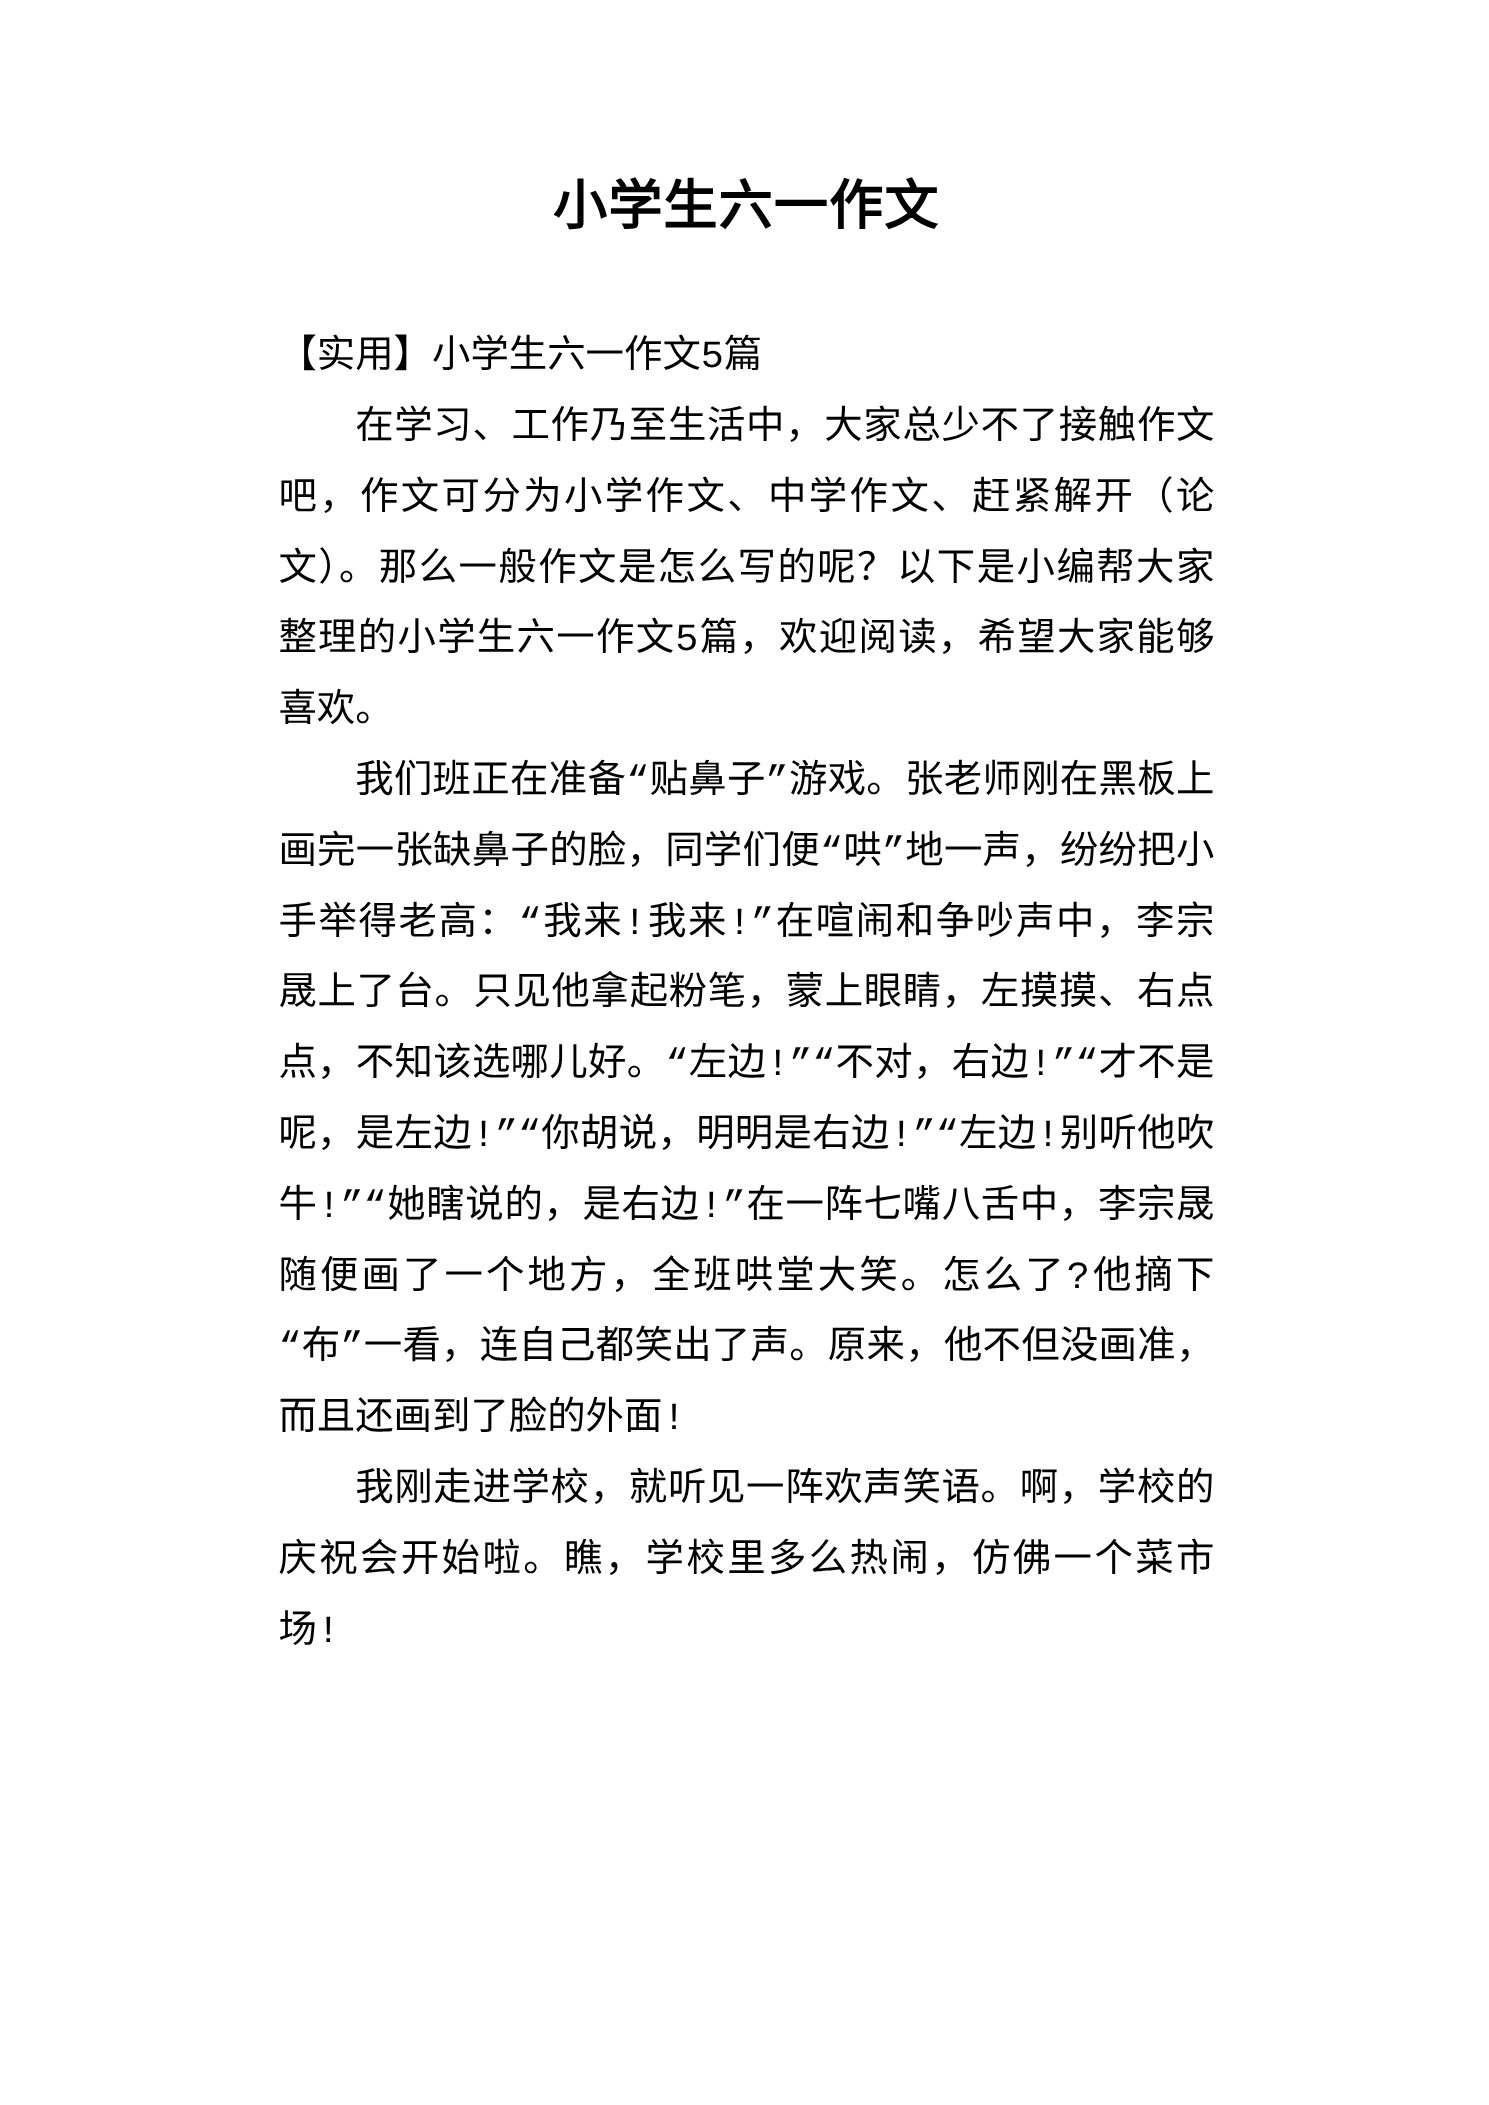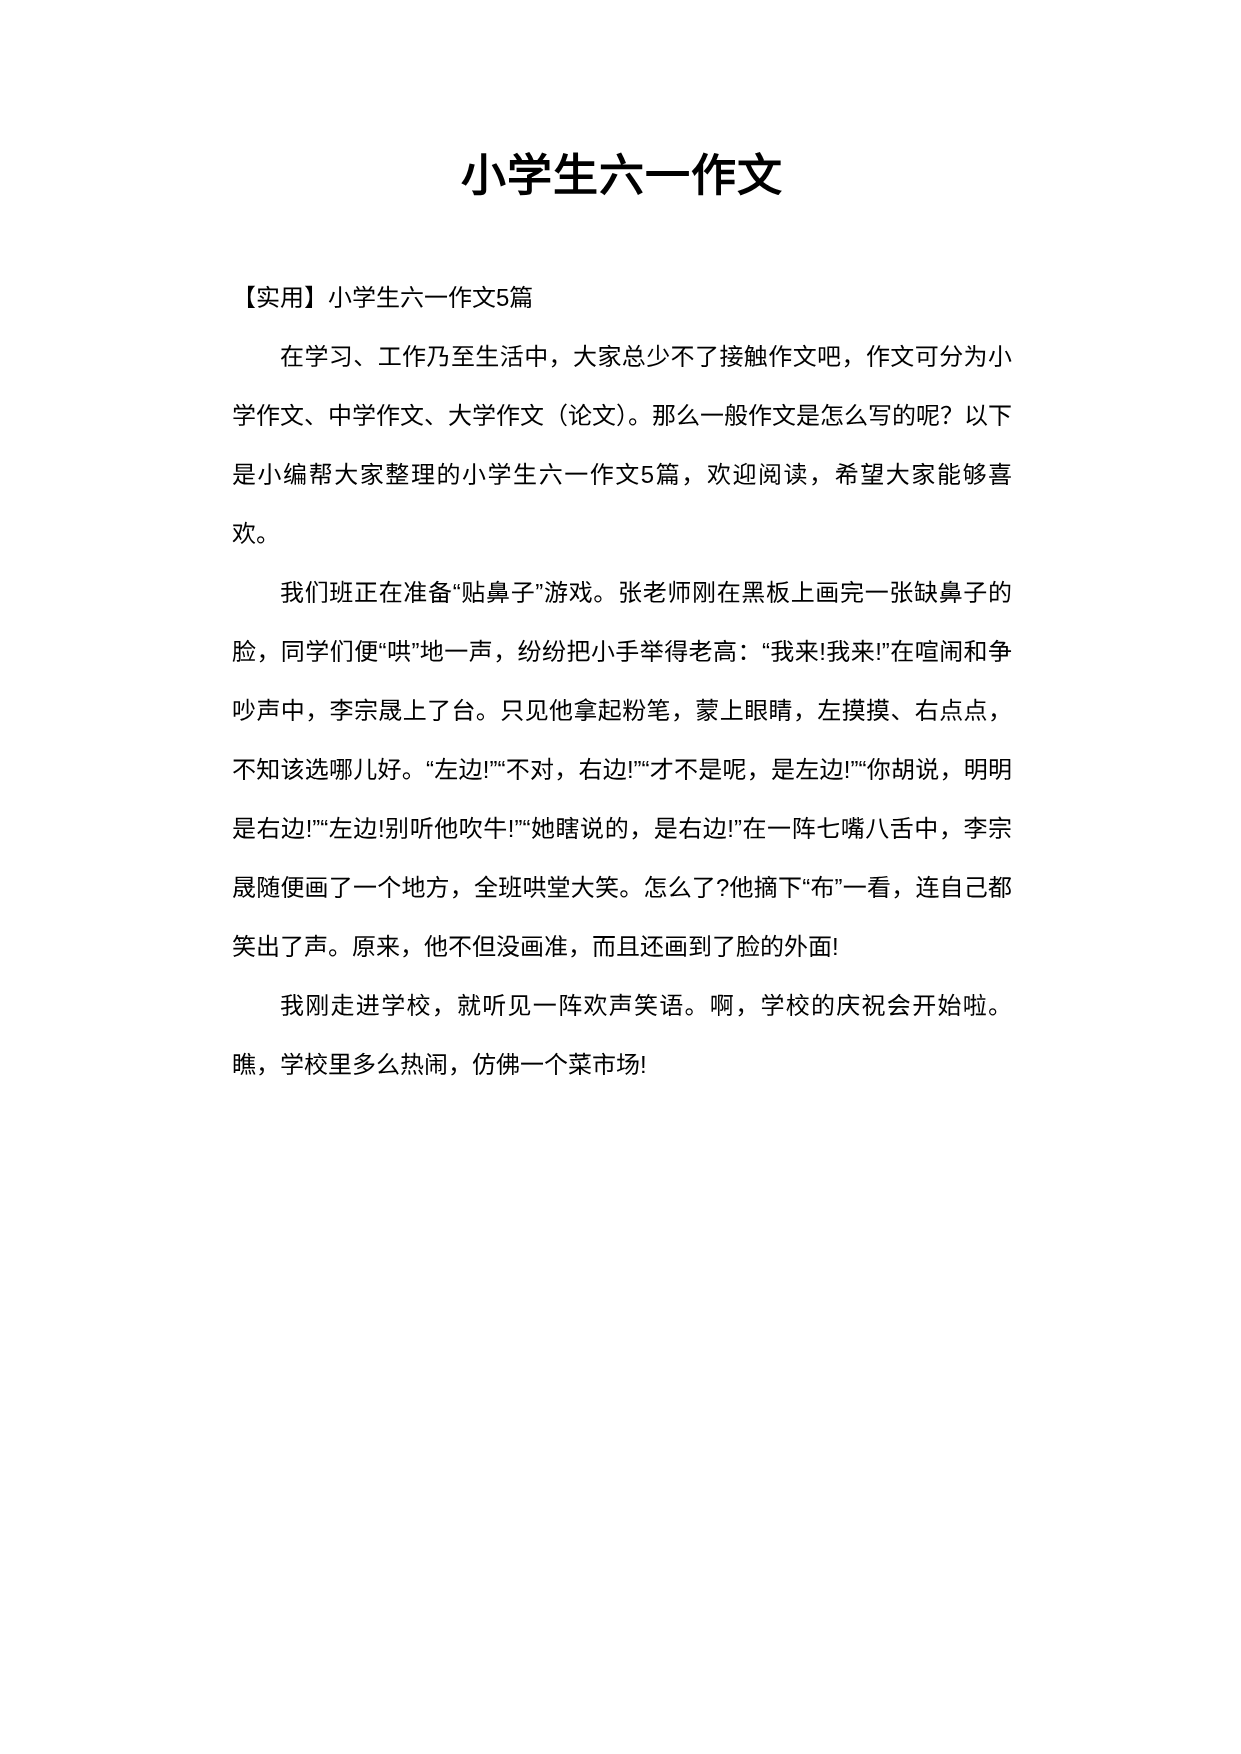--- a/index.html
+++ b/index.html
@@ -9,52 +9,52 @@
   }
   .page {
     position: relative;
     width: 1149px;
     height: 1754px;
     margin: 0 auto;
     background: #ffffff;
     overflow: hidden;
     box-sizing: border-box;
     padding: 146px 183px 0 186px;
-    font-family: Liberation Sans, sans-serif;
+    font-family: Liberation Mono, monospace;
     color: #000000;
   }
   .doc-title {
     margin: 0;
     font-size: 45px;
     line-height: 60px;
     font-weight: bold;
     text-align: center;
     letter-spacing: 1px;
     white-space: nowrap;
   }
   .doc-body {
     margin-top: 62px;
-    font-size: 24px;
+    font-size: 32px;
     line-height: 59px;
     text-align: justify;
     text-justify: inter-character;
   }
   .doc-body p {
     margin: 0;
     padding: 0;
   }
   .doc-body p.indent {
     text-indent: 2em;
   }
 </style>
 </head>
 <body>
 
 <div class="page">
   <h1 class="doc-title"><span>小学生六一作文</span></h1>
 
   <div class="doc-body">
     <p>【实用】小学生六一作文5篇</p>
-    <p class="indent">在学习、工作乃至生活中，大家总少不了接触作文吧，作文可分为小学作文、中学作文、大学作文（论文）。那么一般作文是怎么写的呢？以下是小编帮大家整理的小学生六一作文5篇，欢迎阅读，希望大家能够喜欢。</p>
+    <p class="indent">在学习、工作乃至生活中，大家总少不了接触作文吧，作文可分为小学作文、中学作文、赶紧解开（论文）。那么一般作文是怎么写的呢？以下是小编帮大家整理的小学生六一作文5篇，欢迎阅读，希望大家能够喜欢。</p>
     <p class="indent">我们班正在准备“贴鼻子”游戏。张老师刚在黑板上画完一张缺鼻子的脸，同学们便“哄”地一声，纷纷把小手举得老高：“我来!我来!”在喧闹和争吵声中，李宗晟上了台。只见他拿起粉笔，蒙上眼睛，左摸摸、右点点，不知该选哪儿好。“左边!”“不对，右边!”“才不是呢，是左边!”“你胡说，明明是右边!”“左边!别听他吹牛!”“她瞎说的，是右边!”在一阵七嘴八舌中，李宗晟随便画了一个地方，全班哄堂大笑。怎么了?他摘下“布”一看，连自己都笑出了声。原来，他不但没画准，而且还画到了脸的外面!</p>
     <p class="indent">我刚走进学校，就听见一阵欢声笑语。啊，学校的庆祝会开始啦。瞧，学校里多么热闹，仿佛一个菜市场!</p>
   </div>
 </div>
 
 </body></html>

